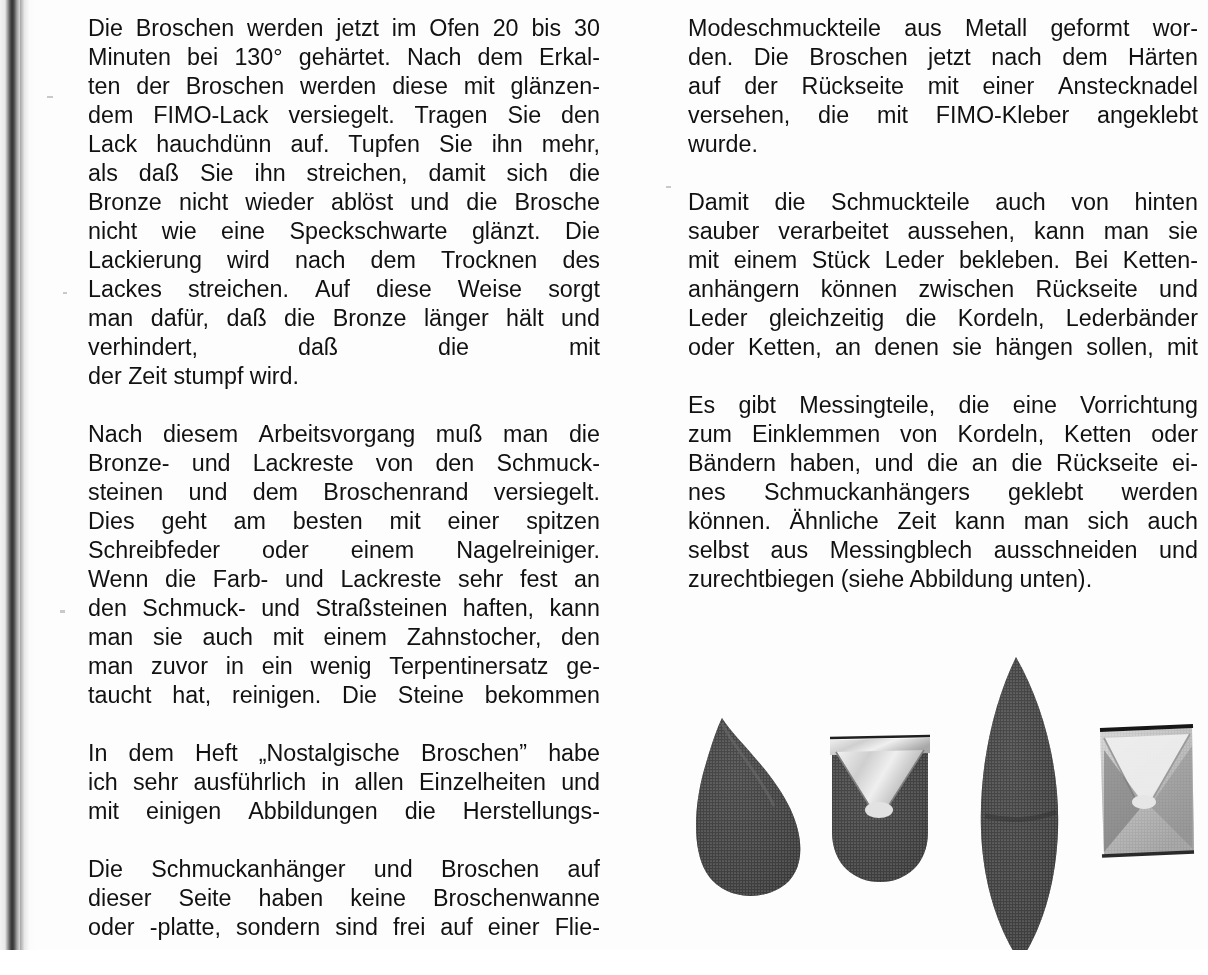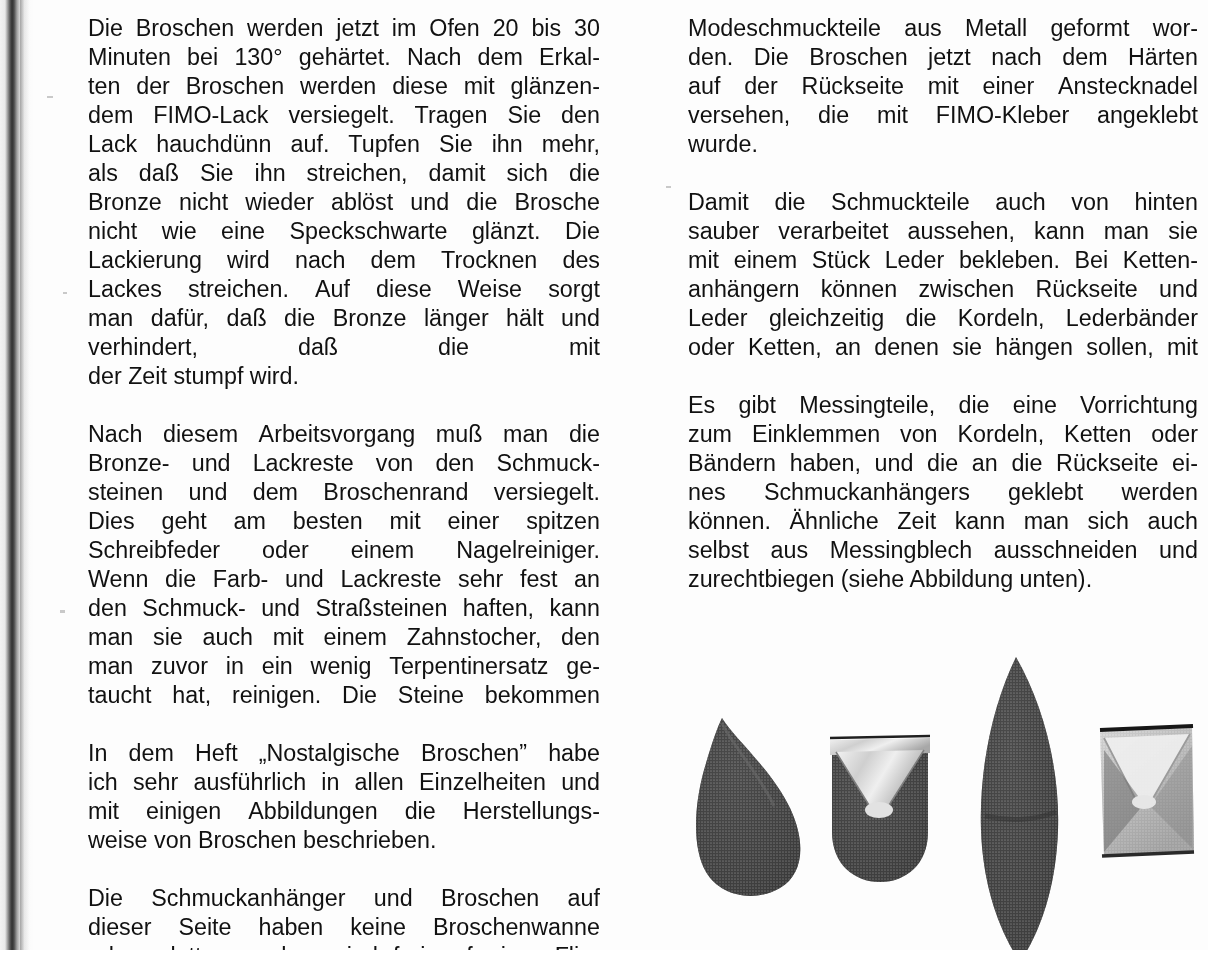--- a/index.html
+++ b/index.html
@@ -323,21 +323,20 @@
           <span>Einzelheiten</span>
           <span>und</span>
         </div>
         <div class="line justify">
           <span>mit</span>
           <span>einigen</span>
           <span>Abbildungen</span>
           <span>die</span>
           <span>Herstellungs-</span>
         </div>
-        <div class="line">weise von Broschen beschrieben.</div>
       </div>
       <div class="paragraph">
         <div class="line justify">
           <span>Die</span>
           <span>Schmuckanhänger</span>
           <span>und</span>
           <span>Broschen</span>
           <span>auf</span>
         </div>
         <div class="line justify">

